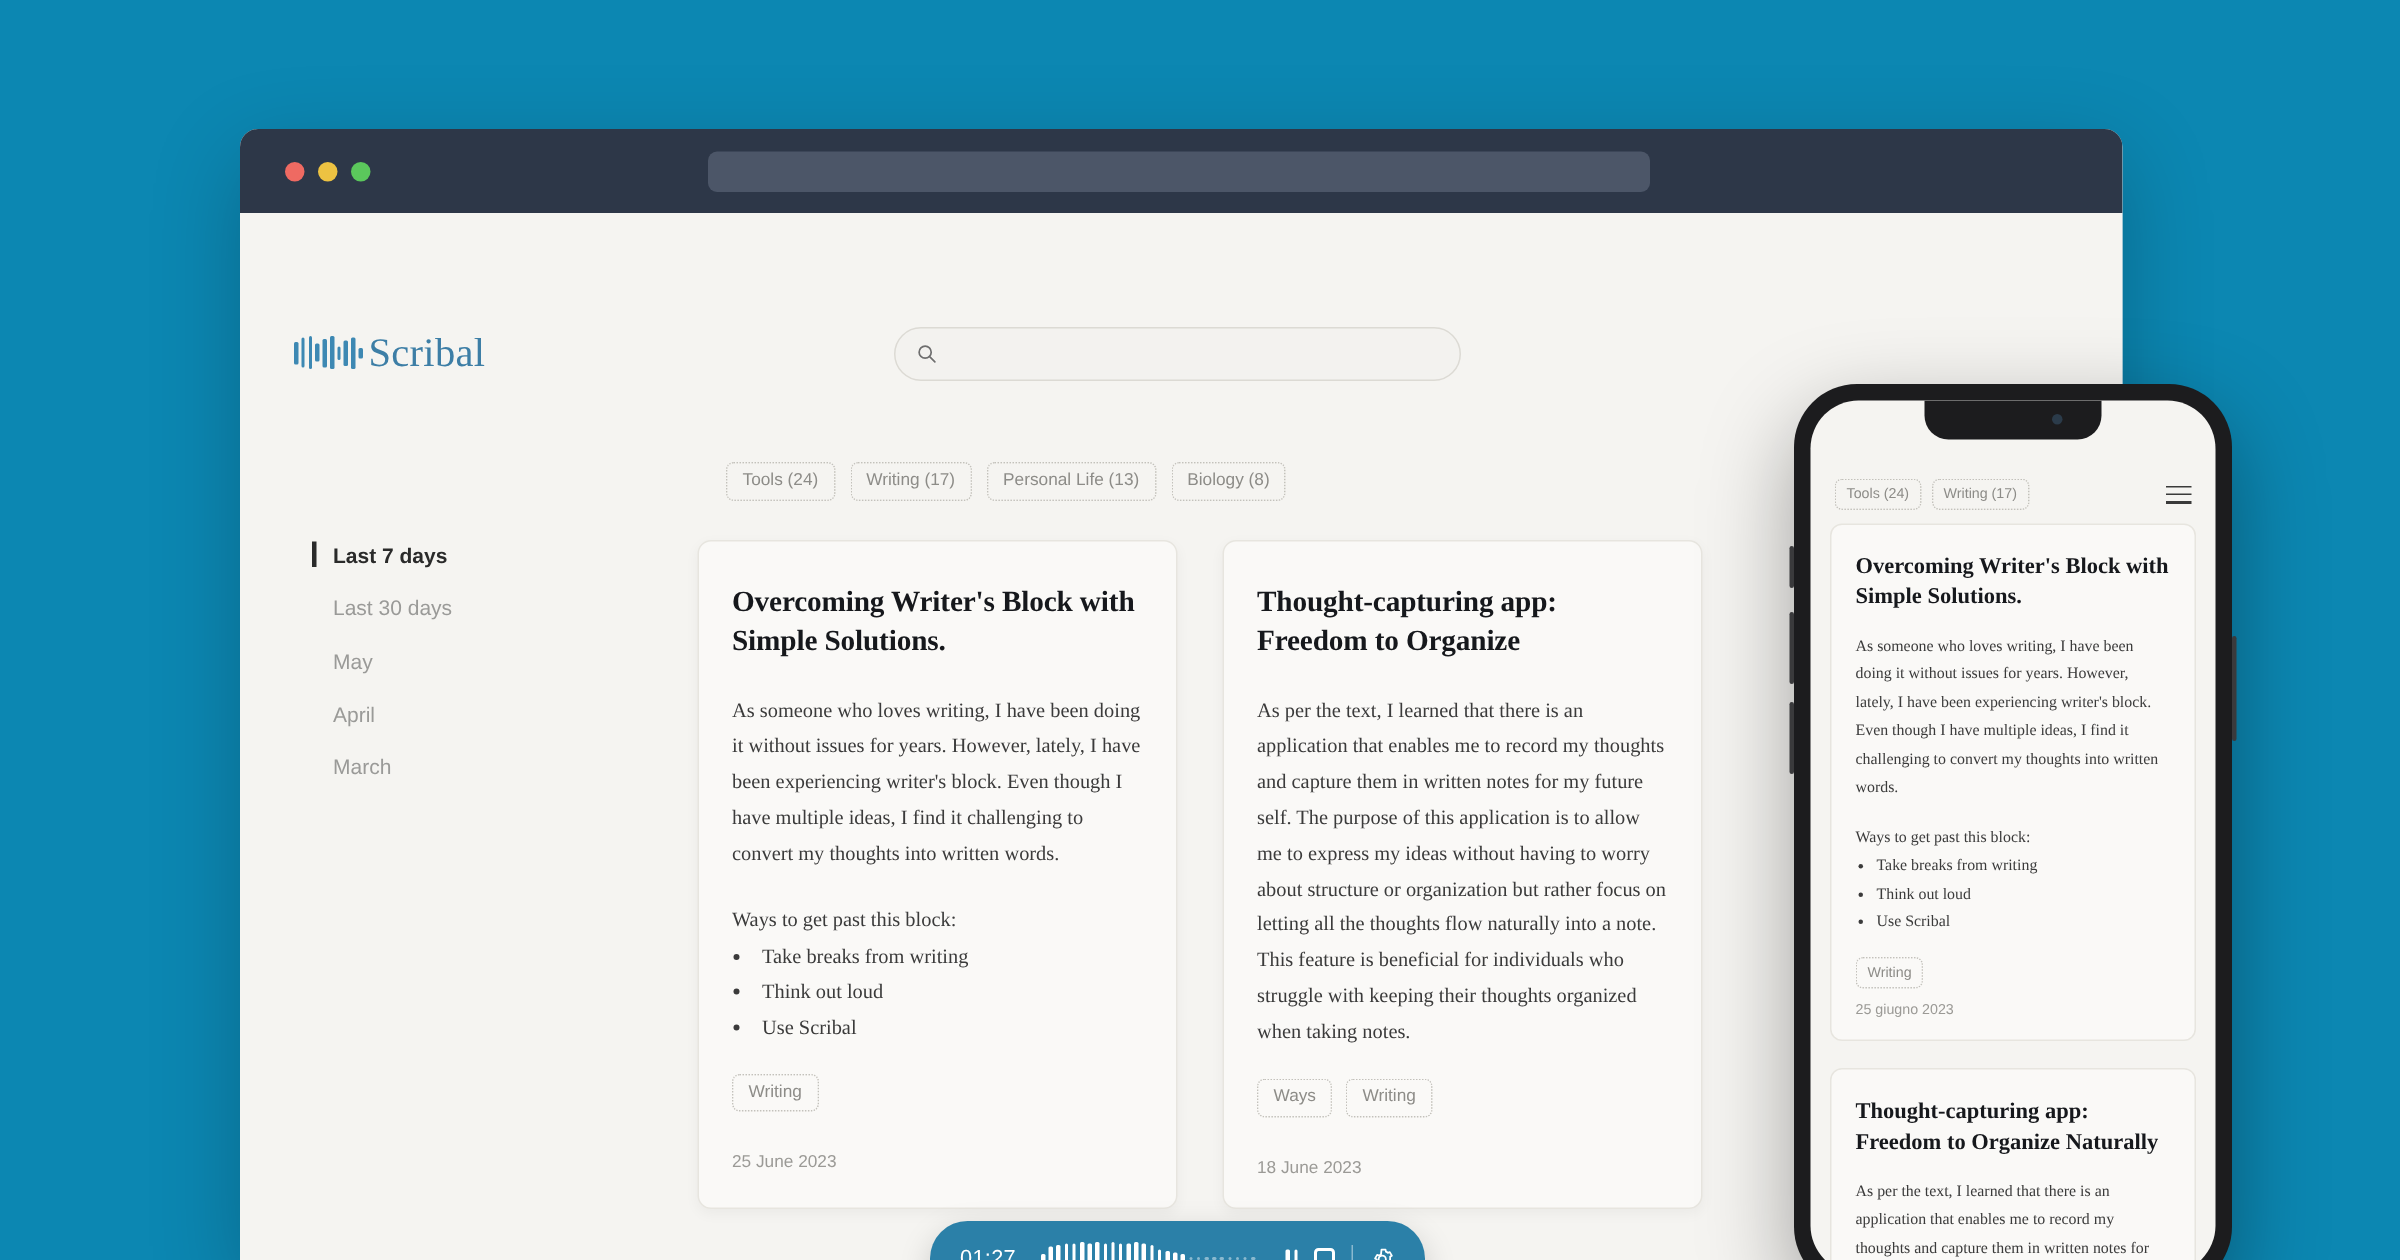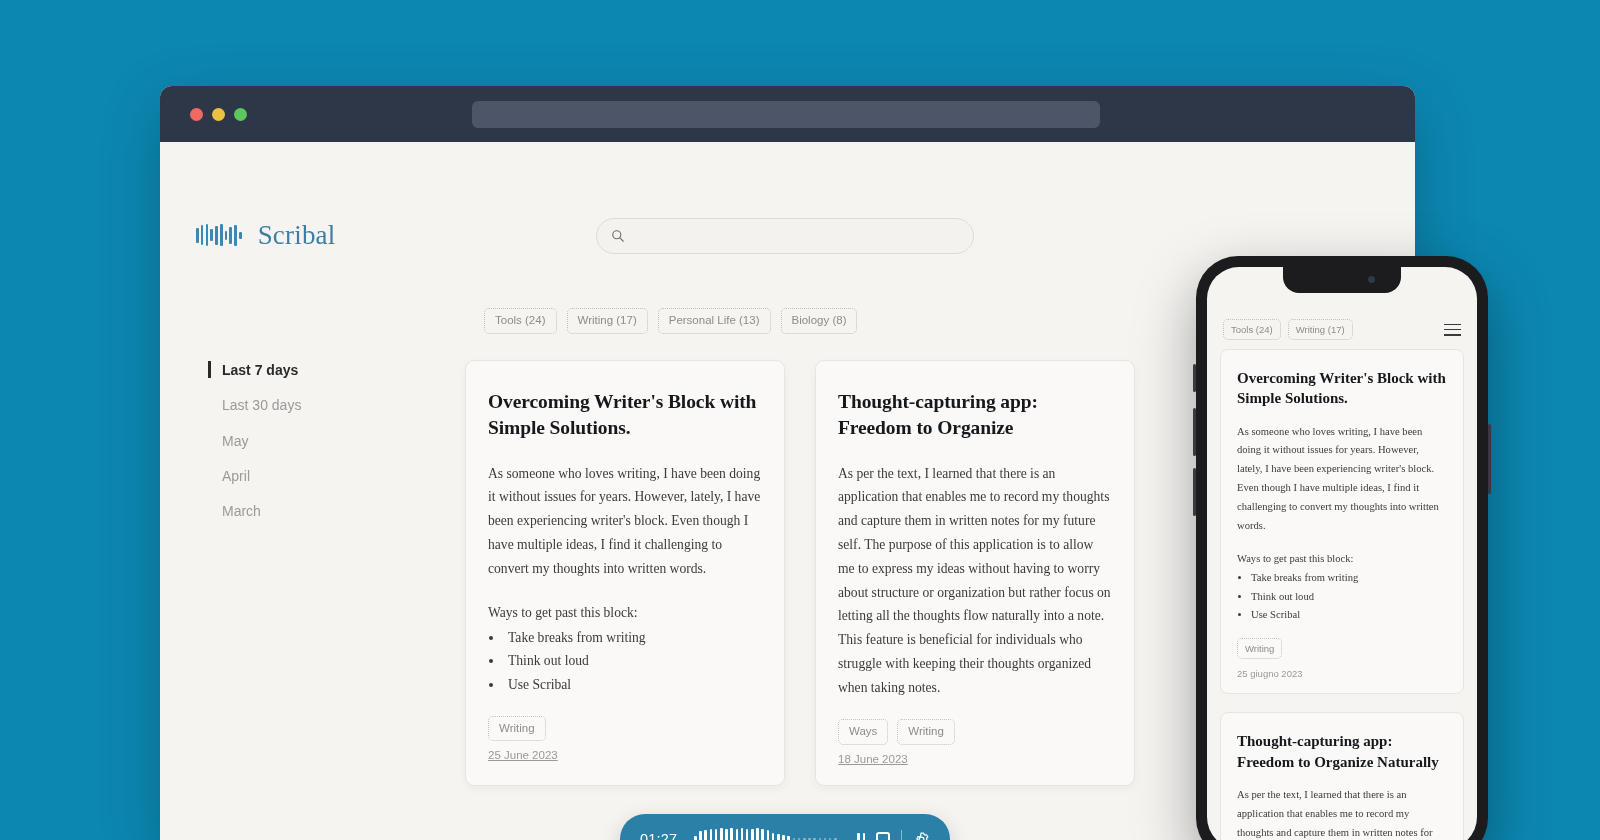--- a/index.html
+++ b/index.html
@@ -66,21 +66,21 @@
     position: relative;
     height: 105px;
   }
 
   .logo {
     position: absolute;
     left: 36px;
     top: 80px;
     display: flex;
     align-items: flex-end;
-    gap: 16px;
+    gap: 4px;
   }
   .logo-wave { display: flex; align-items: center; gap: 2.2px; height: 24px; }
   .logo-wave i { display: block; width: 2.6px; background: #3d88b3; border-radius: 1px; }
   .logo-text {
     font-family: "Liberation Serif", serif;
     font-size: 27px;
     color: #3d7ea6;
     letter-spacing: 0.2px;
     line-height: 1;
     margin-bottom: -2px;
@@ -195,24 +195,23 @@
   .card-list {
     font-family: "Liberation Serif", serif;
     font-size: 13.6px;
     line-height: 1.7;
     color: #3b3b3b;
     margin: 2px 0 0 16px;
   }
   .card-list li { padding-left: 4px; }
   .card-tags { display: flex; gap: 9px; margin-top: 20px; }
   .card-date {
-    margin-top: 8px;
+    margin-top: 28px;
     font-size: 11.5px;
     color: #9b9a96;
-    text-decoration: underline;
   }
 
   
   .player {
     position: absolute;
     left: 460px;
     top: 672px;
     width: 330px;
     height: 50px;
     background: #2b80a8;

